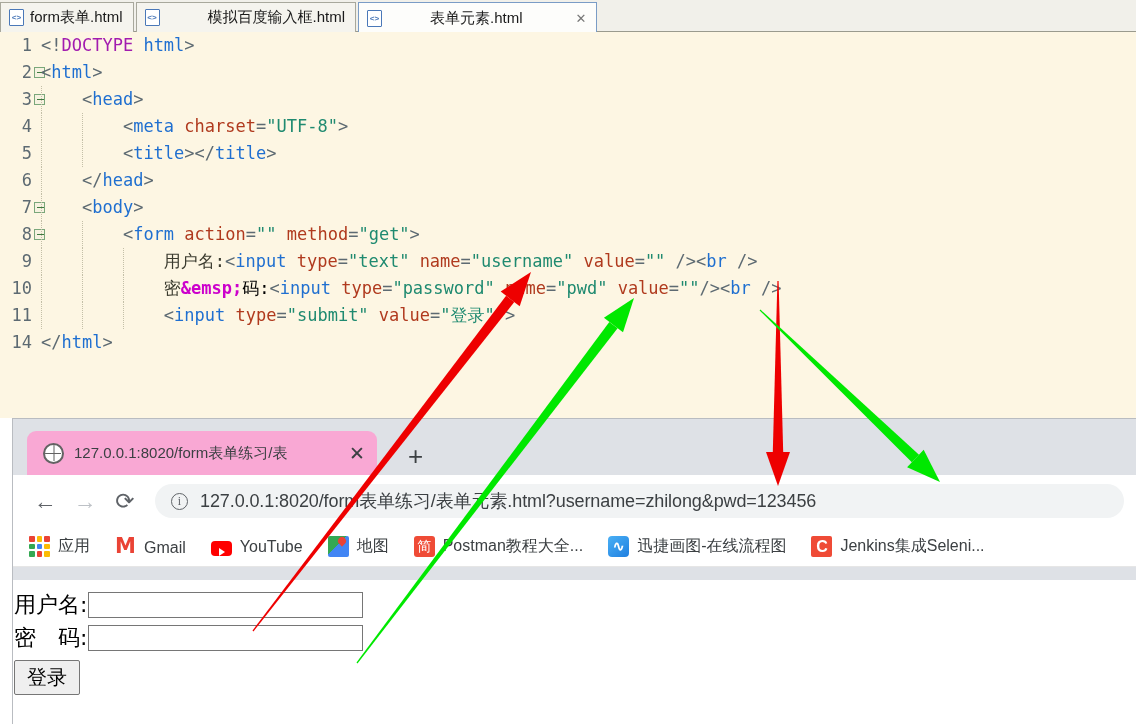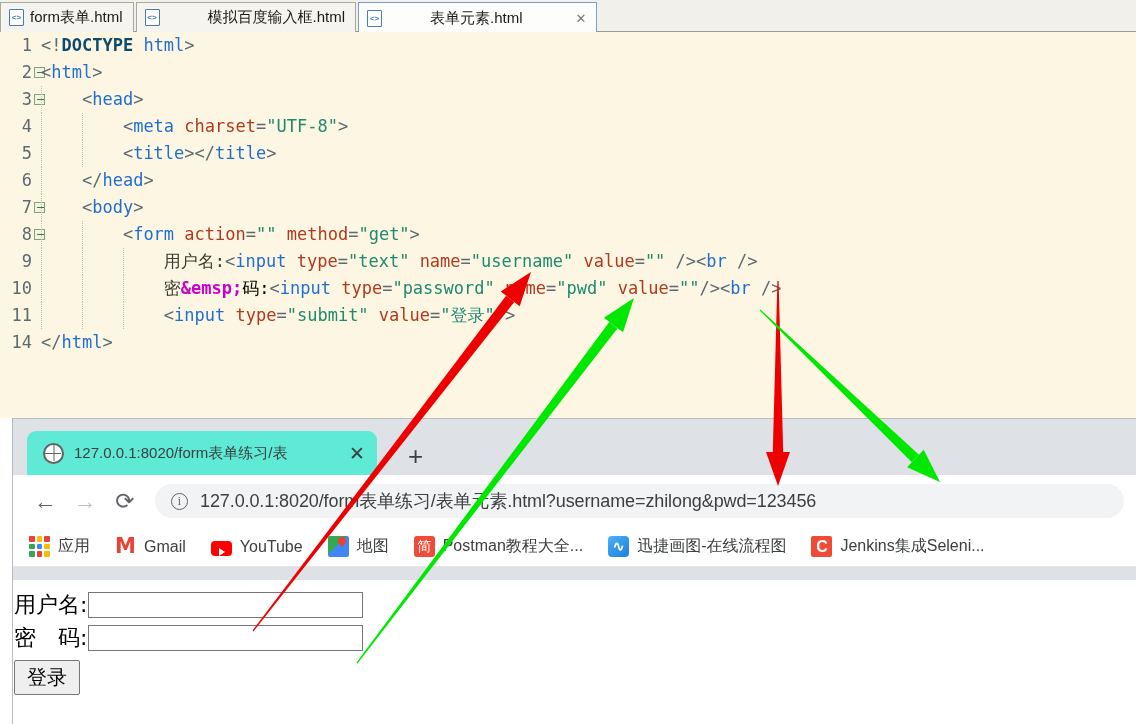--- a/index.html
+++ b/index.html
@@ -63,35 +63,35 @@
   .vline {
     position:absolute; top:0; width:0; height:27px;
     border-left:1px dotted #c3bfa7;
   }
   .tag   { color:#1f6fd0; }
   .attr  { color:#b03a1e; }
   .val   { color:#1f8a70; }
   .pun   { color:#5d6a72; }
   .txt   { color:#3b3b2f; }
   .ent   { color:#cc00cc; font-weight:bold; }
-  .doct  { color:#0c4a6e;font-weight:bold; }
+  .doct  { color:#a21caf; }
   .doctk { color:#1f6fd0; }
   .caretbox {
     display:inline-block; border:1px solid #6d6d5e; margin:0 -1px;
   }
 
   
   #browser {
     position:absolute; left:12px; top:418px; width:1124px; height:306px;
     background:#dee1e6; border:1px solid #b9bcc1; border-bottom:none; border-right:none;
   }
   #btabrow { position:relative; height:56px; }
   .btab {
     position:absolute; left:14px; top:12px; height:44px; width:350px;
-    background:#5eead4; border-radius:9px 9px 0 0;
+    background:#f9a8d4; border-radius:9px 9px 0 0;
     display:flex; align-items:center; padding:0 8px 0 16px; gap:10px;
   }
   .globe {
     width:21px; height:21px; border-radius:50%; flex:none;
     border:2px solid #636363; position:relative; background:#fff; overflow:hidden;
   }
   .globe:before{
     content:""; position:absolute; left:50%; top:-1px; width:1px; height:100%;
     background:#636363; transform:translateX(-50%);
   }
@@ -132,21 +132,21 @@
     text-align:center; font-size:12px; line-height:16px; color:#5f6368;
     font-family:"Liberation Serif", serif;
   }
   #urltext { font-size:18px; color:#3c4043; white-space:nowrap; letter-spacing:-0.1px; }
 
   #bookmarks {
     position:relative; height:40px; background:#ffffff;
     display:flex; align-items:center; padding:0 16px; gap:0;
     border-bottom:1px solid #e6e6e6;
   }
-  .bm { display:flex; align-items:center; gap:8px; padding:0 13px 0 0; margin-right:12px; }
+  .bm { display:flex; align-items:flex-end; gap:8px; padding:0 13px 0 0; margin-right:12px; }
   .bmlabel { font-size:16px; color:#3c4043; white-space:nowrap; }
   .bmicon { width:21px; height:21px; flex:none; position:relative; }
 
   .ic-apps { display:grid; grid-template-columns:repeat(3,1fr); grid-template-rows:repeat(3,1fr); gap:2px; }
   .ic-apps i { display:block; border-radius:1px; }
 
   .ic-gmail { font-size:21px; line-height:21px; color:#ea4335; text-align:center;
     font-family:"DejaVu Sans", sans-serif; font-weight:bold;}
   .ic-yt { width:21px; height:15px; background:#ff0000; border-radius:4px; margin-top:3px; }
   .ic-yt:after { content:""; position:absolute; left:8px; top:7px;

